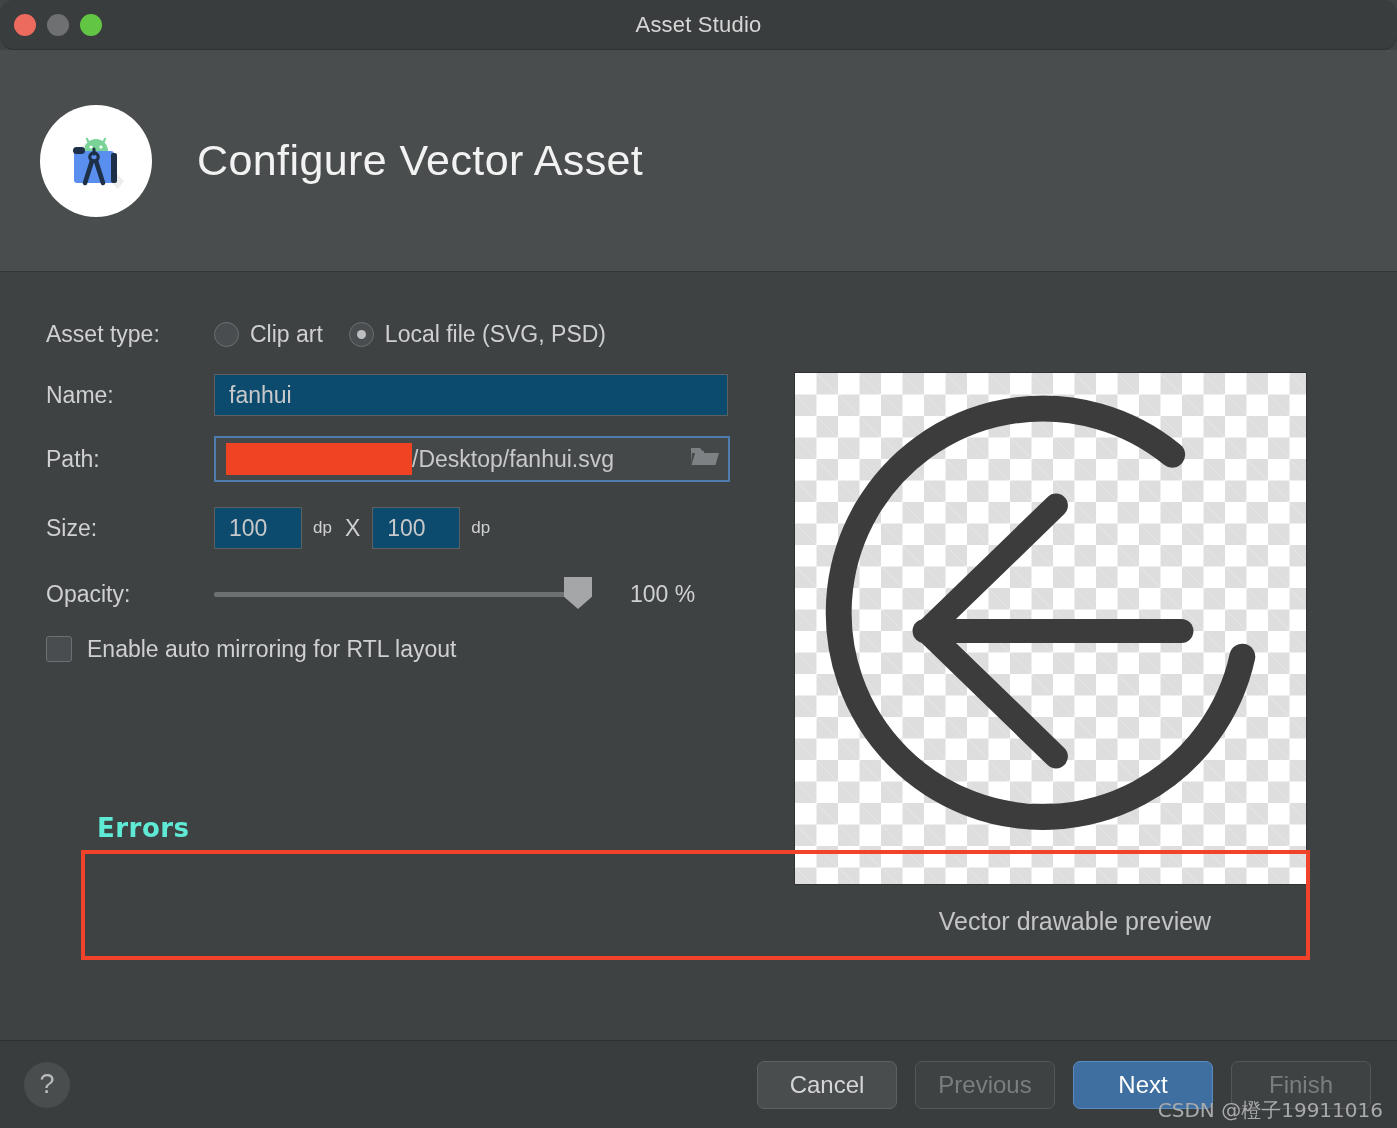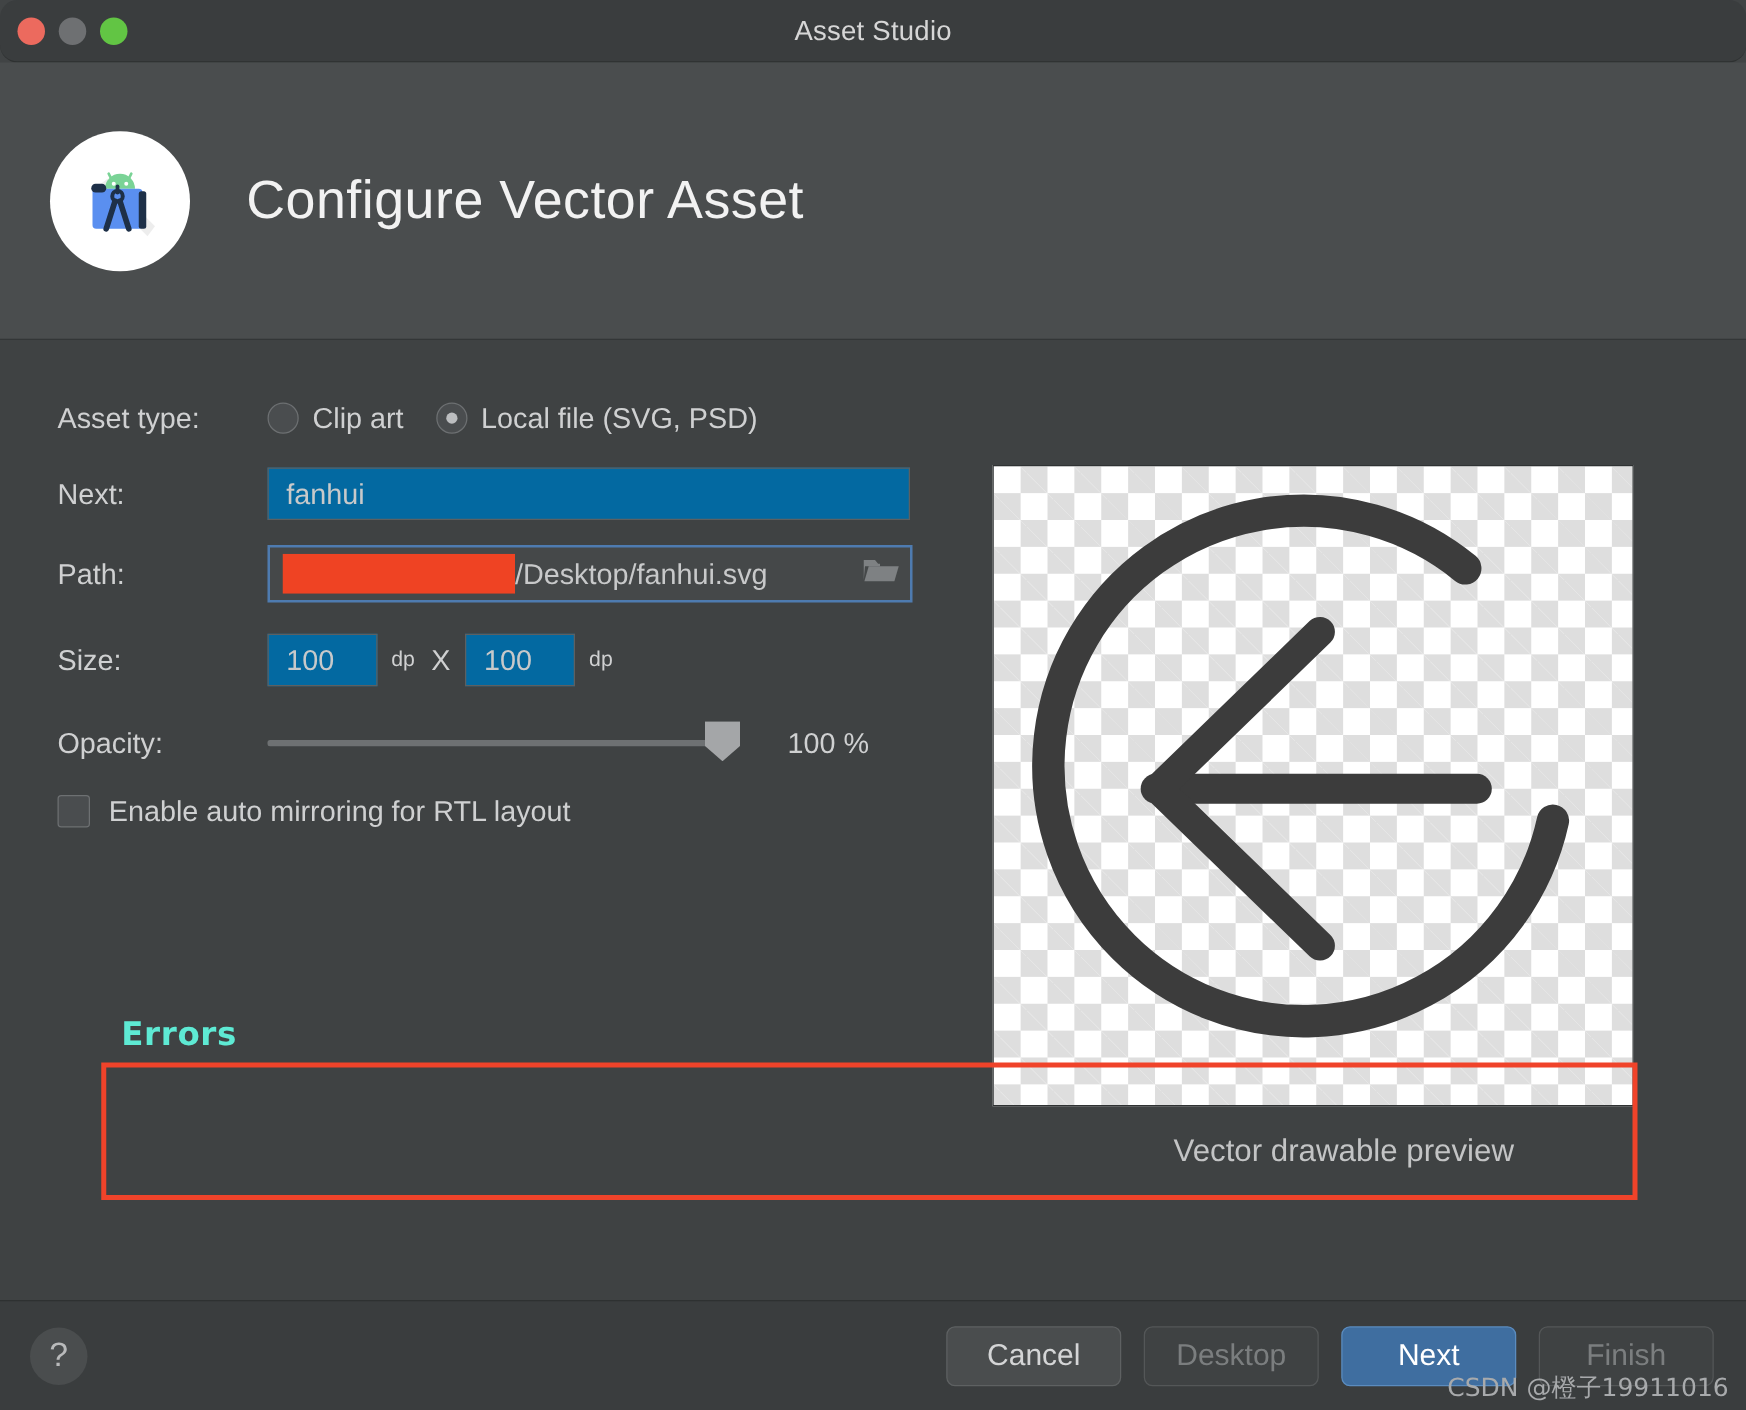--- a/index.html
+++ b/index.html
@@ -131,21 +131,21 @@
   .radio-label {
     color: #cfd0d1;
     font-size: 23px;
     margin-left: 11px;
     margin-right: 26px;
     white-space: nowrap;
   }
 
   
   .field {
-    background: #0369a1;
+    background: #0c4a6e;
     border: 1px solid #5d6061;
     height: 42px;
     display: flex;
     align-items: center;
     padding: 0 14px;
     color: #c8c9ca;
     font-size: 23px;
   }
   .field-name { width: 514px; }
 
@@ -397,21 +397,21 @@
           <span class="radio"></span>
           <span class="radio-label">Clip art</span>
         </div>
         <div class="radio-wrap">
           <span class="radio sel"></span>
           <span class="radio-label">Local file (SVG, PSD)</span>
         </div>
       </div>
 
       <div class="row">
-        <div class="lbl">Next:</div>
+        <div class="lbl">Name:</div>
         <div class="field field-name">
           <span>fanhui</span>
         </div>
       </div>
 
       <div class="row">
         <div class="lbl">Path:</div>
         <div class="field field-path">
           <div class="path-inner">
             <span class="redaction"></span>
@@ -470,20 +470,20 @@
     </div>
 
     <div class="errors-title">Errors</div>
     <div class="errors-box"></div>
   </div>
 
   <div class="footer">
     <div class="help-btn">?</div>
     <div class="btns">
       <div class="btn">Cancel</div>
-      <div class="btn disabled">Desktop</div>
+      <div class="btn disabled">Previous</div>
       <div class="btn primary">Next</div>
       <div class="btn disabled">Finish</div>
     </div>
     <div class="watermark">CSDN @橙子19911016</div>
   </div>
 
 </div>
 
 </body></html>

